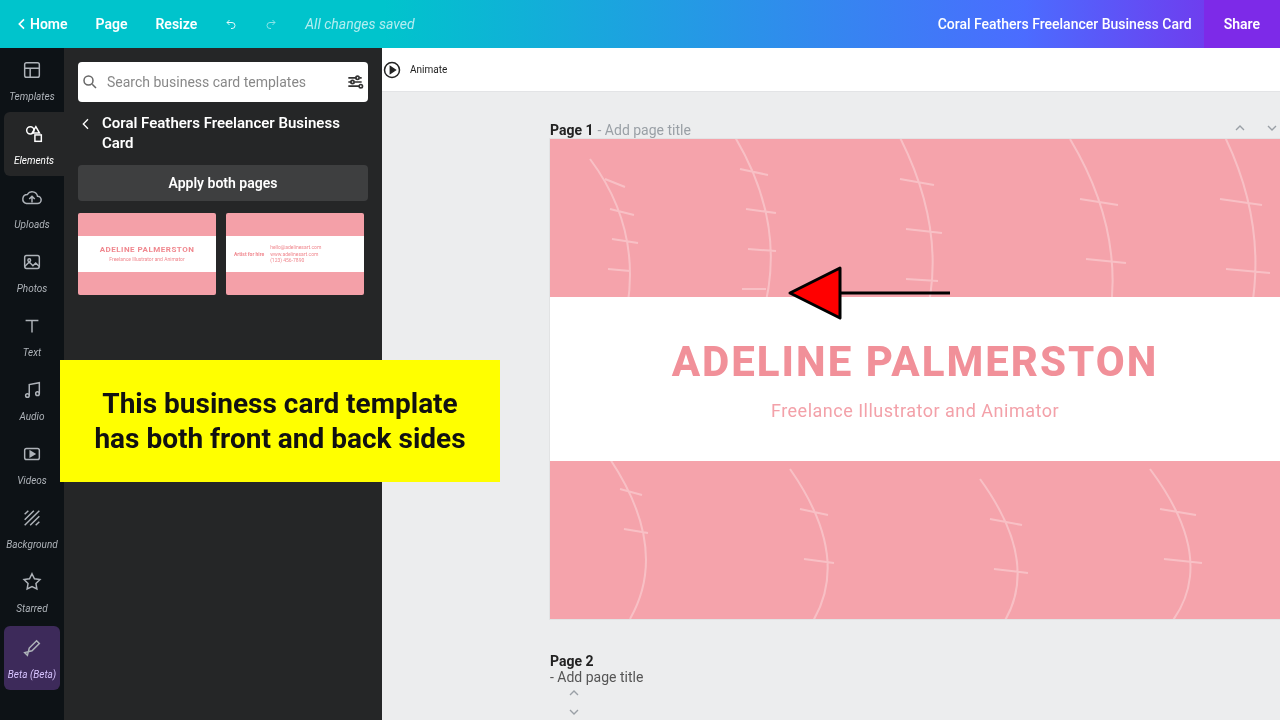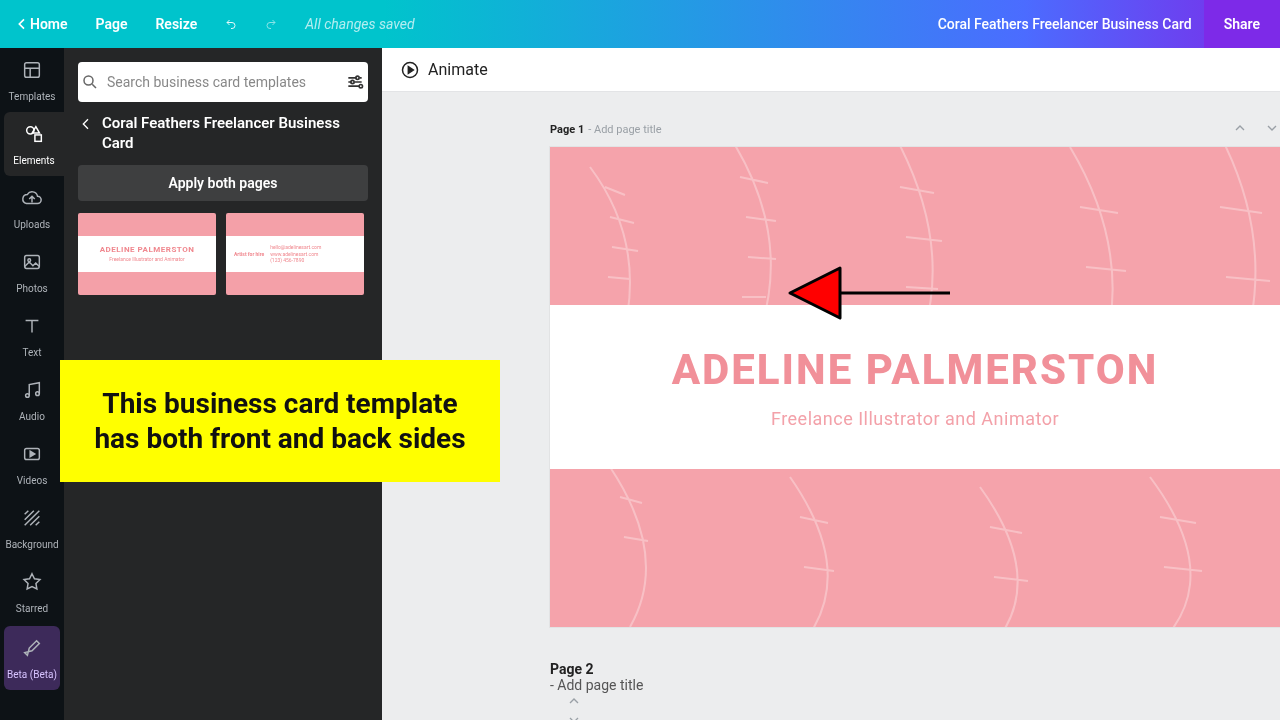--- a/index.html
+++ b/index.html
@@ -20,21 +20,21 @@
   .topbar .share { background: #7d2ae8; height: 48px; display:flex; align-items:center; padding: 0 20px; font-weight:600; }
 
   
   .app { display: flex; height: calc(720px - 48px); }
 
   
   .rail {
     width: 64px; background: #0d1216; display: flex; flex-direction: column; align-items: center;
     color: #aeb3b9; font-size: 10px; 
   }
-  .rail .item { width: 64px; height: 64px; display:flex; flex-direction:column; align-items:center; justify-content:center; gap:10px; cursor:pointer; }
+  .rail .item { width: 64px; height: 64px; display:flex; flex-direction:column; align-items:center; justify-content:center; gap:10px; cursor:pointer;font-style:italic; }
   .rail .item.active { background: #252627; color: #fff; border-radius: 6px 0 0 6px; margin-left:4px; width:60px; }
   .rail svg { width: 22px; height: 22px; fill: none; stroke: currentColor; stroke-width: 1.6; }
 
   
   .panel {
     width: 320px; background: #252627; color: #fff; padding: 14px; display:flex; flex-direction:column; gap:12px; position: relative;
   }
   .search {
     background: #fff; border-radius: 4px; height: 40px; display:flex; align-items:center; padding: 0 3px; gap:8px; color:#555;
   }
@@ -56,25 +56,25 @@
   
   .note {
     position:absolute; left: -4px; top: 312px;
     width: 440px; background: #ffff00; padding: 26px 34px;
     font-size: 28px; font-weight: 700; color:#111; text-align:center; line-height:1.25;
     z-index: 50;
   }
 
   
   .canvas-wrap { flex:1; background:#ecedee; display:flex; flex-direction:column; position:relative;}
-  .canvas-toolbar { height:44px; background:#fff; border-bottom:1px solid #e3e4e6; display:flex; align-items:center; padding:0 18px; gap:8px; font-size:16px; color:#222;}
+  .canvas-toolbar { height:44px; background:#fff; border-bottom:1px solid #e3e4e6; display:flex; align-items:center; padding:0 0; gap:8px; font-size:10px; color:#222;}
   .canvas-toolbar .anim { display:flex; align-items:center; gap:8px; cursor:pointer;}
   .scroll { flex:1; overflow:hidden; padding: 0 0 0 0; position:relative;}
   .page-block { margin: 28px 0 0 168px; }
-  .page-label { font-size:11px; color:#555; margin-bottom:8px; display:flex; align-items:center;}
+  .page-label { font-size:14px; color:#555; display:flex; align-items:center;}
   .page-label .pn { font-weight:700; color:#222; margin-right:4px;}
   .page-label .hint { color:#9aa0a6;}
   .page-label .spacer { flex:1;}
   .page-label .ctrl { color:#9aa0a6; margin-left:16px; cursor:pointer;}
   .card {
     width: 730px; height: 480px; background:#f5a3ab; position:relative; overflow:hidden;
     box-shadow: 0 0 0 1px rgba(0,0,0,.04);
   }
   .card .mid {
     position:absolute; left:0; right:0; top:33%; height:34%; background:#fff;

